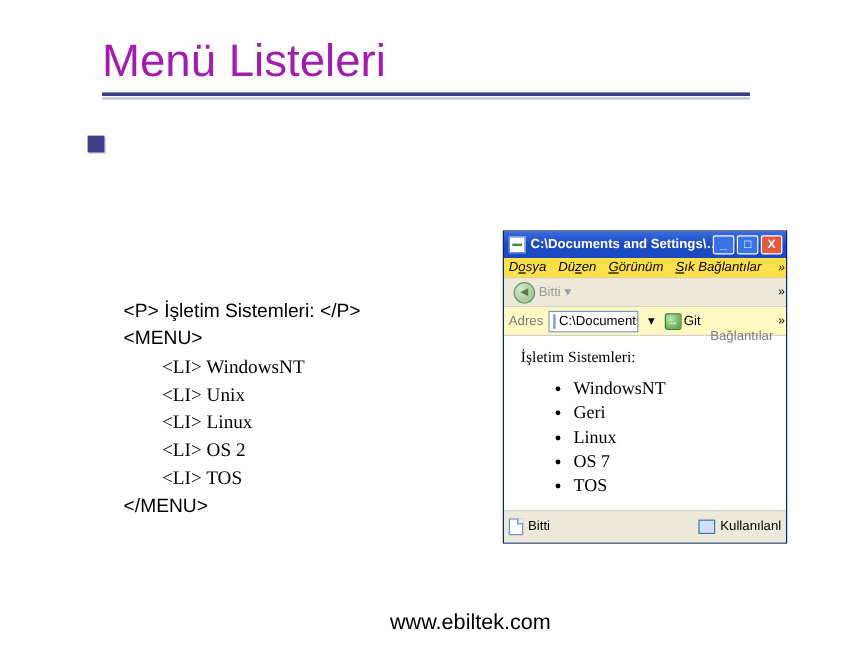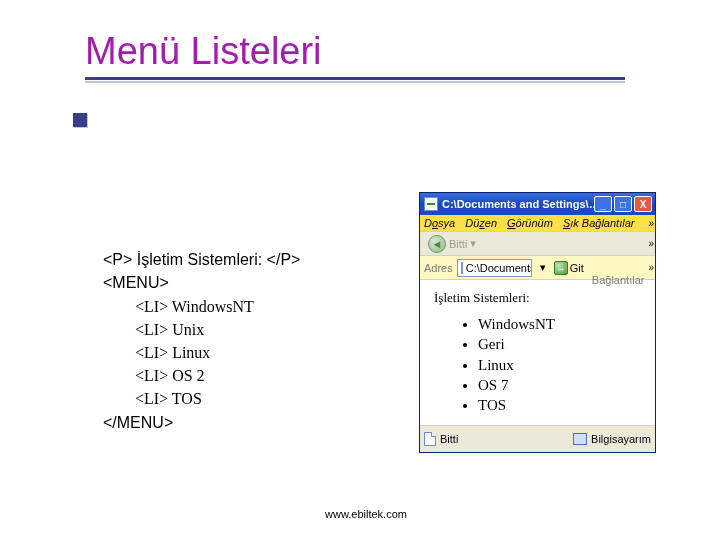--- a/index.html
+++ b/index.html
@@ -235,21 +235,21 @@
   .comp-icon {
     width: 14px; height: 12px;
     background: #cfe2f3;
     border: 1px solid #4a73a8;
     position: relative;
   }
   .footer-link {
     position: absolute;
     left: 325px;
     top: 508px;
-    font-size: 11px;
+    font-size: 18px;
     color: #000;
   }
 </style>
 </head>
 <body>
 
 <div class="heading-block">
   <div class="main-heading">Menü Listeleri</div>
   <div class="underline"></div>
 </div>
@@ -318,17 +318,17 @@
       <li>OS 7</li>
       <li>TOS</li>
     </ul>
   </div>
 
   <div class="statusbar">
     <span class="doc-icon"></span>
     <span>Bitti</span>
     <span class="status-sep"></span>
     <span class="comp-icon"></span>
-    <span>Bilgisayarım</span>
+    <span>Kullanılanl</span>
   </div>
 </div>
 
 <div class="footer-link">www.ebiltek.com</div>
 
 </body></html>

